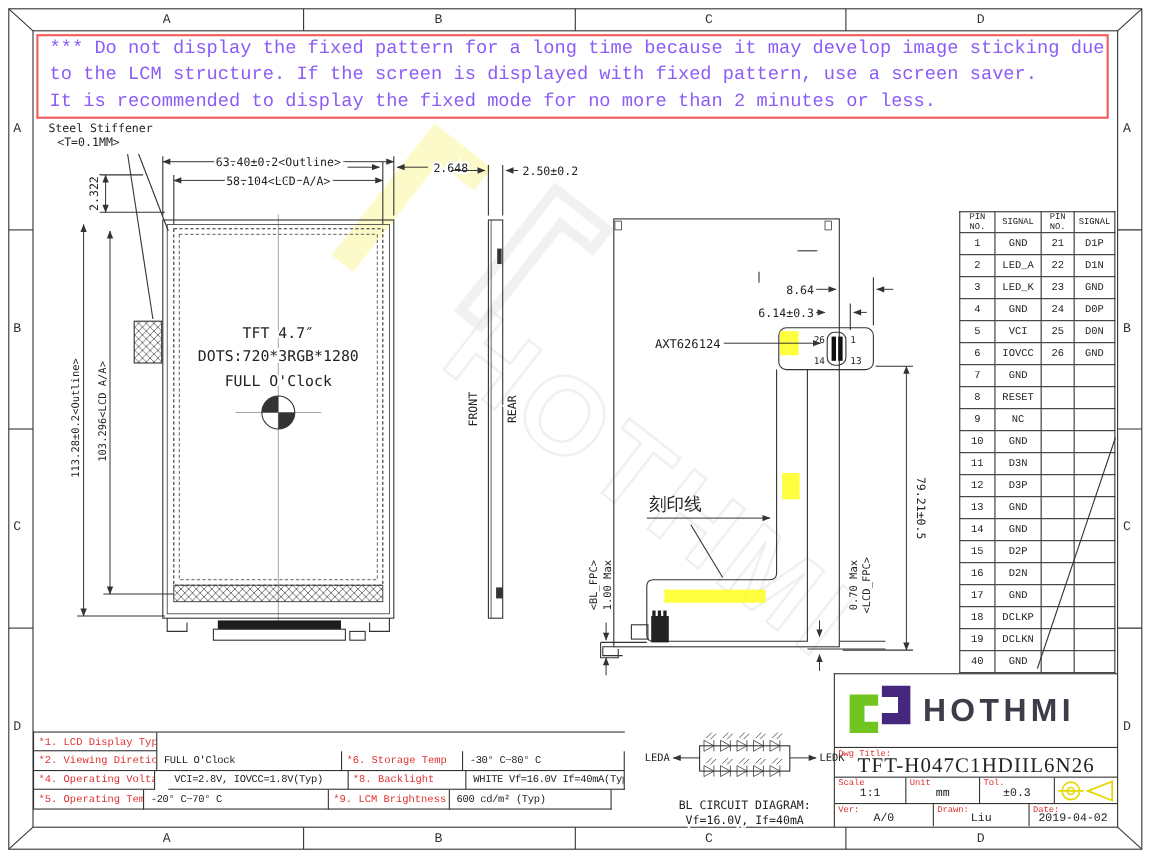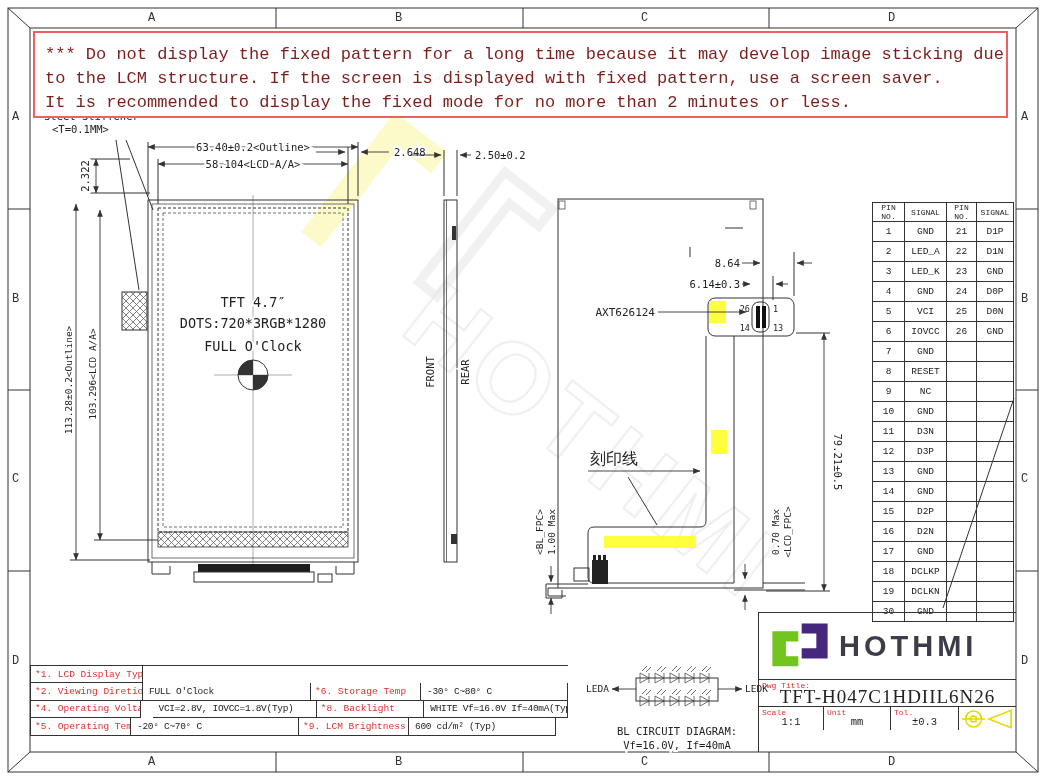--- a/index.html
+++ b/index.html
@@ -12,22 +12,22 @@
   .cl{stroke:#999;stroke-width:.8;fill:none;}
   .dim{stroke:#333;stroke-width:.9;fill:none;}
   .t8{font:8.5px "DejaVu Sans Mono",monospace;fill:#222;}
   .t9{font:9.5px "DejaVu Sans Mono",monospace;fill:#222;paint-order:stroke;stroke:#fff;stroke-width:3px;}
   .t10{font:10.5px "DejaVu Sans Mono",monospace;fill:#222;paint-order:stroke;stroke:#fff;stroke-width:4px;}
   .t11{font:11px "DejaVu Sans Mono",monospace;fill:#222;paint-order:stroke;stroke:#fff;stroke-width:4px;}
   .t14{font:13.5px "DejaVu Sans Mono",monospace;fill:#222;paint-order:stroke;stroke:#fff;stroke-width:4px;}
   .cjk{font:16px "DejaVu Sans",sans-serif;fill:#222;}
   .grid-label{position:absolute;font-size:12px;color:#333;z-index:2;}
   #warning{left:33px;top:31px;width:961px;height:70px;border:2px solid #f16060;background:#fff;
-           padding:10px 0 3px 10px;color:#7f1d1d;font-size:17px;line-height:24px;white-space:nowrap;z-index:3;}
-  #pin-table{position:absolute;left:872px;top:192px;border-collapse:collapse;table-layout:fixed;z-index:2;background:transparent;margin-top:10px;}
+           padding:0 0 3px 10px;color:#8b5cf6;font-size:17px;line-height:24px;white-space:nowrap;z-index:3;}
+  #pin-table{position:absolute;left:872px;top:192px;border-collapse:collapse;table-layout:fixed;z-index:2;background:transparent;}
   #pin-table th,#pin-table td{border:1px solid #333;text-align:center;padding:0;font-weight:normal;overflow:hidden;}
   #pin-table th{font-size:8px;height:18px;}
   #pin-table td{font-size:9.5px;height:19px;}
   #spec-table{position:absolute;left:30px;top:665px;width:537px;border-top:1px solid #333;border-left:1px solid #333;z-index:2;}
   .spec-row{display:flex;height:17.4px;}
   .spec-cell{box-sizing:border-box;border-right:1px solid #333;border-bottom:1px solid #333;
              overflow:hidden;white-space:nowrap;display:flex;align-items:center;}
   .spec-lbl{color:#e03030;font-size:9.5px;padding-left:4px;}
   .spec-val{font-size:9.5px;padding-left:6px;letter-spacing:-.3px;}
   #title-block{position:absolute;left:758px;top:612px;width:258px;height:140px;box-sizing:border-box;
@@ -371,21 +371,21 @@
           <td></td>
           <td></td>
         </tr>
         <tr>
           <td>19</td>
           <td>DCLKN</td>
           <td></td>
           <td></td>
         </tr>
         <tr>
-          <td>30</td>
+          <td>40</td>
           <td>GND</td>
           <td></td>
           <td></td>
         </tr>
       </tbody>
 </table>
 
 <div id="spec-table">
       <div id="spec-rows">
         <div class="spec-row">
@@ -441,20 +441,34 @@
       <svg width="52" height="22" viewBox="0 0 54 22">
         <g stroke="#e6d800" fill="none" stroke-width="1.6">
           <line x1="1" y1="11" x2="25" y2="11"></line>
           <circle cx="13" cy="11" r="8.2"></circle>
           <circle cx="13" cy="11" r="3.2"></circle>
           <path d="M29,11 L52,2 V20 Z"></path>
         </g>
       </svg>
     </div>
   </div>
+  <div class="tb-row row-ver">
+    <div class="tb-cell" style="width:90px">
+      <span class="tb-label abs" style="left:3px;top:1px">Ver:</span>
+      <div class="tb-val" style="padding-top:7px">A/0</div>
+    </div>
+    <div class="tb-cell" style="width:87px">
+      <span class="tb-label abs" style="left:3px;top:1px">Drawn:</span>
+      <div class="tb-val" style="padding-top:7px">Liu</div>
+    </div>
+    <div class="tb-cell" style="width:79px">
+      <span class="tb-label abs" style="left:3px;top:1px">Date:</span>
+      <div class="tb-val" style="padding-top:7px">2019-04-02</div>
+    </div>
+  </div>
 </div>
 
 <div class="grid-label" style="left: 148px; top: 11px;">A</div>
     <div class="grid-label" style="left: 148px; top: 755px;">A</div>
     <div class="grid-label" style="left: 12px; top: 110px;">A</div>
     <div class="grid-label" style="left: 1021px; top: 110px;">A</div>
     <div class="grid-label" style="left: 395px; top: 11px;">B</div>
     <div class="grid-label" style="left: 395px; top: 755px;">B</div>
     <div class="grid-label" style="left: 12px; top: 292px;">B</div>
     <div class="grid-label" style="left: 1021px; top: 292px;">B</div>

